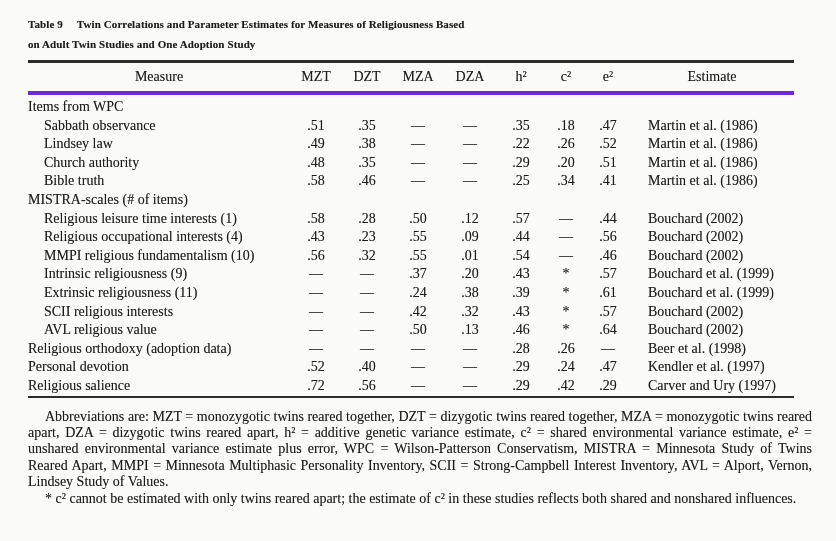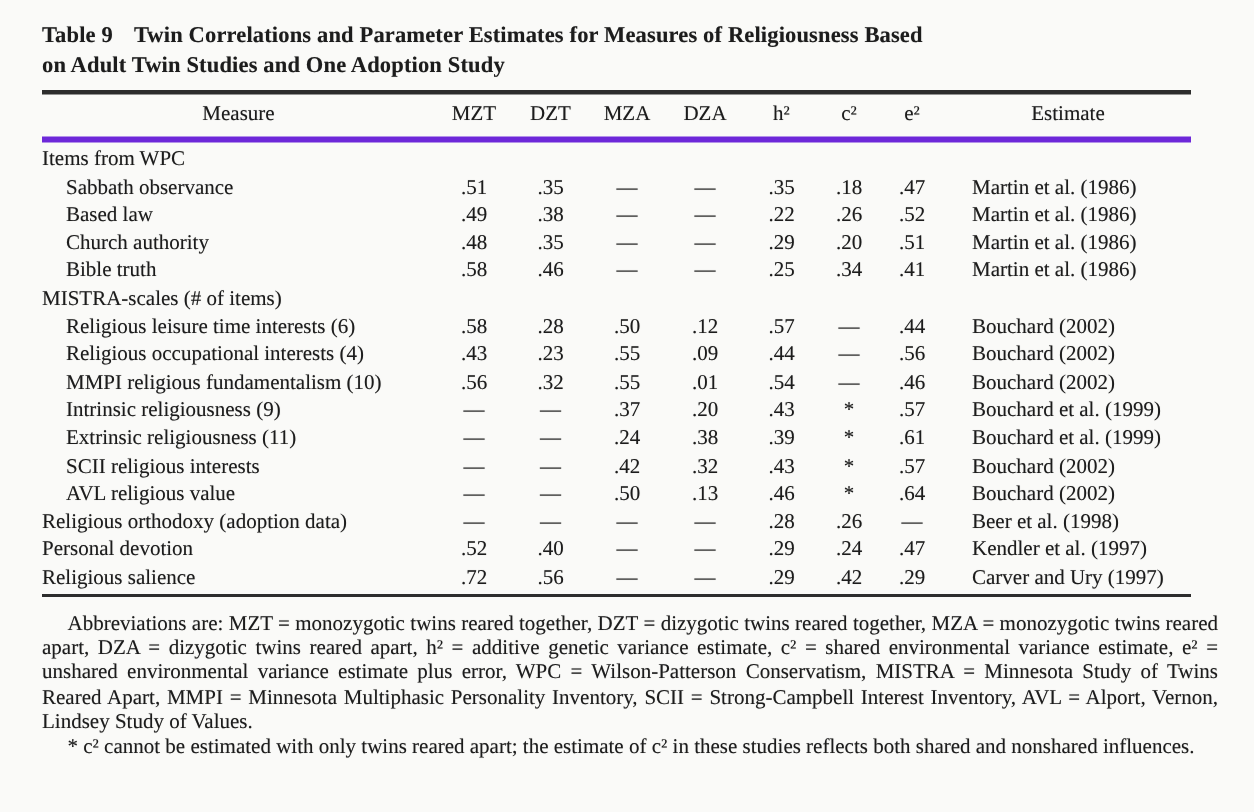--- a/index.html
+++ b/index.html
@@ -13,21 +13,21 @@
     color: #1c1c1c;
     text-shadow: 0 0 0.5px rgba(50,50,50,0.45);
   }
   .page {
     padding: 14px 24px 0 28px;
     box-sizing: border-box;
   }
   
   .title {
     font-weight: bold;
-    font-size: 15px;
+    font-size: 11px;
     line-height: 20px;
     margin-bottom: 6px;
     letter-spacing: 0.1px;
   }
   .title-label { margin-right: 14px; }
   
   table {
     border-collapse: collapse;
     table-layout: fixed;
     width: 766px;
@@ -132,21 +132,21 @@
           <td class="val">.51</td>
           <td class="val">.35</td>
           <td class="val">—</td>
           <td class="val">—</td>
           <td class="val">.35</td>
           <td class="val">.18</td>
           <td class="val">.47</td>
           <td class="ref">Martin et al. (1986)</td>
         </tr>
         <tr>
-          <td class="measure indent">Based law</td>
+          <td class="measure indent">Lindsey law</td>
           <td class="val">.49</td>
           <td class="val">.38</td>
           <td class="val">—</td>
           <td class="val">—</td>
           <td class="val">.22</td>
           <td class="val">.26</td>
           <td class="val">.52</td>
           <td class="ref">Martin et al. (1986)</td>
         </tr>
         <tr>
@@ -168,21 +168,21 @@
           <td class="val">—</td>
           <td class="val">.25</td>
           <td class="val">.34</td>
           <td class="val">.41</td>
           <td class="ref">Martin et al. (1986)</td>
         </tr>
         <tr>
           <td colspan="9" class="section">MISTRA-scales (# of items)</td>
         </tr>
         <tr>
-          <td class="measure indent">Religious leisure time interests (6)</td>
+          <td class="measure indent">Religious leisure time interests (1)</td>
           <td class="val">.58</td>
           <td class="val">.28</td>
           <td class="val">.50</td>
           <td class="val">.12</td>
           <td class="val">.57</td>
           <td class="val">—</td>
           <td class="val">.44</td>
           <td class="ref">Bouchard (2002)</td>
         </tr>
         <tr>

